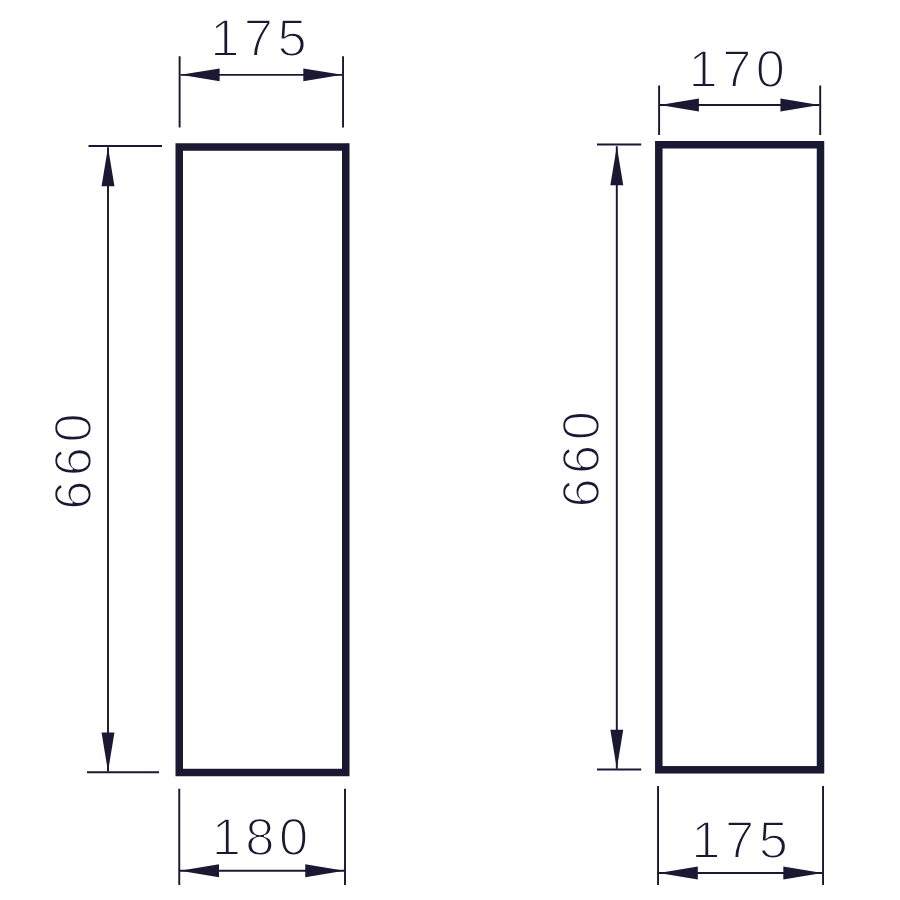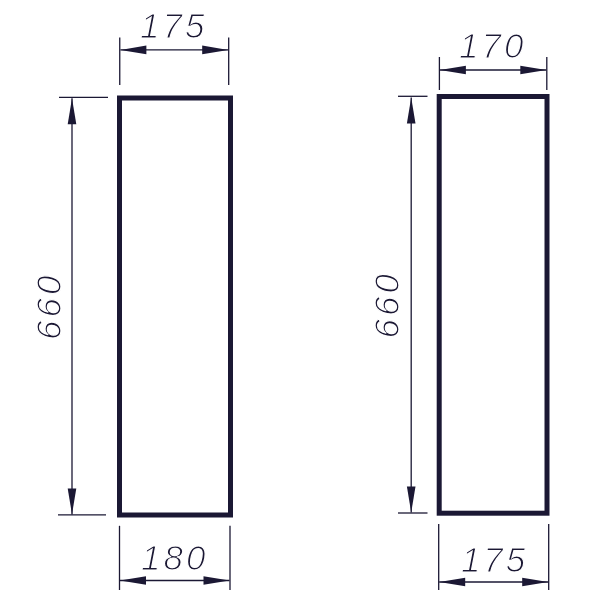--- a/index.html
+++ b/index.html
@@ -1,16 +1,16 @@
 <!DOCTYPE html>
 <html><head>
 <meta charset="utf-8">
 <style>
   html,body{margin:0;padding:0;background:#ffffff;}
-  .page{width:600px;height:600px;position:relative;background:#ffffff;font-style:italic;}
+  .page{width:600px;height:600px;position:relative;background:#ffffff;}
   text{font-family:"Liberation Sans",sans-serif;fill:#1b1834;}
 </style>
 </head>
 <body>
 <div class="page">
 <svg width="600" height="600" viewBox="0 0 600 600" xmlns="http://www.w3.org/2000/svg">
 
   <rect x="0" y="0" width="600" height="600" fill="#ffffff"></rect>
 
   <rect x="119.5" y="98" width="111" height="417" fill="none" stroke="#1b1834" stroke-width="5"></rect>

